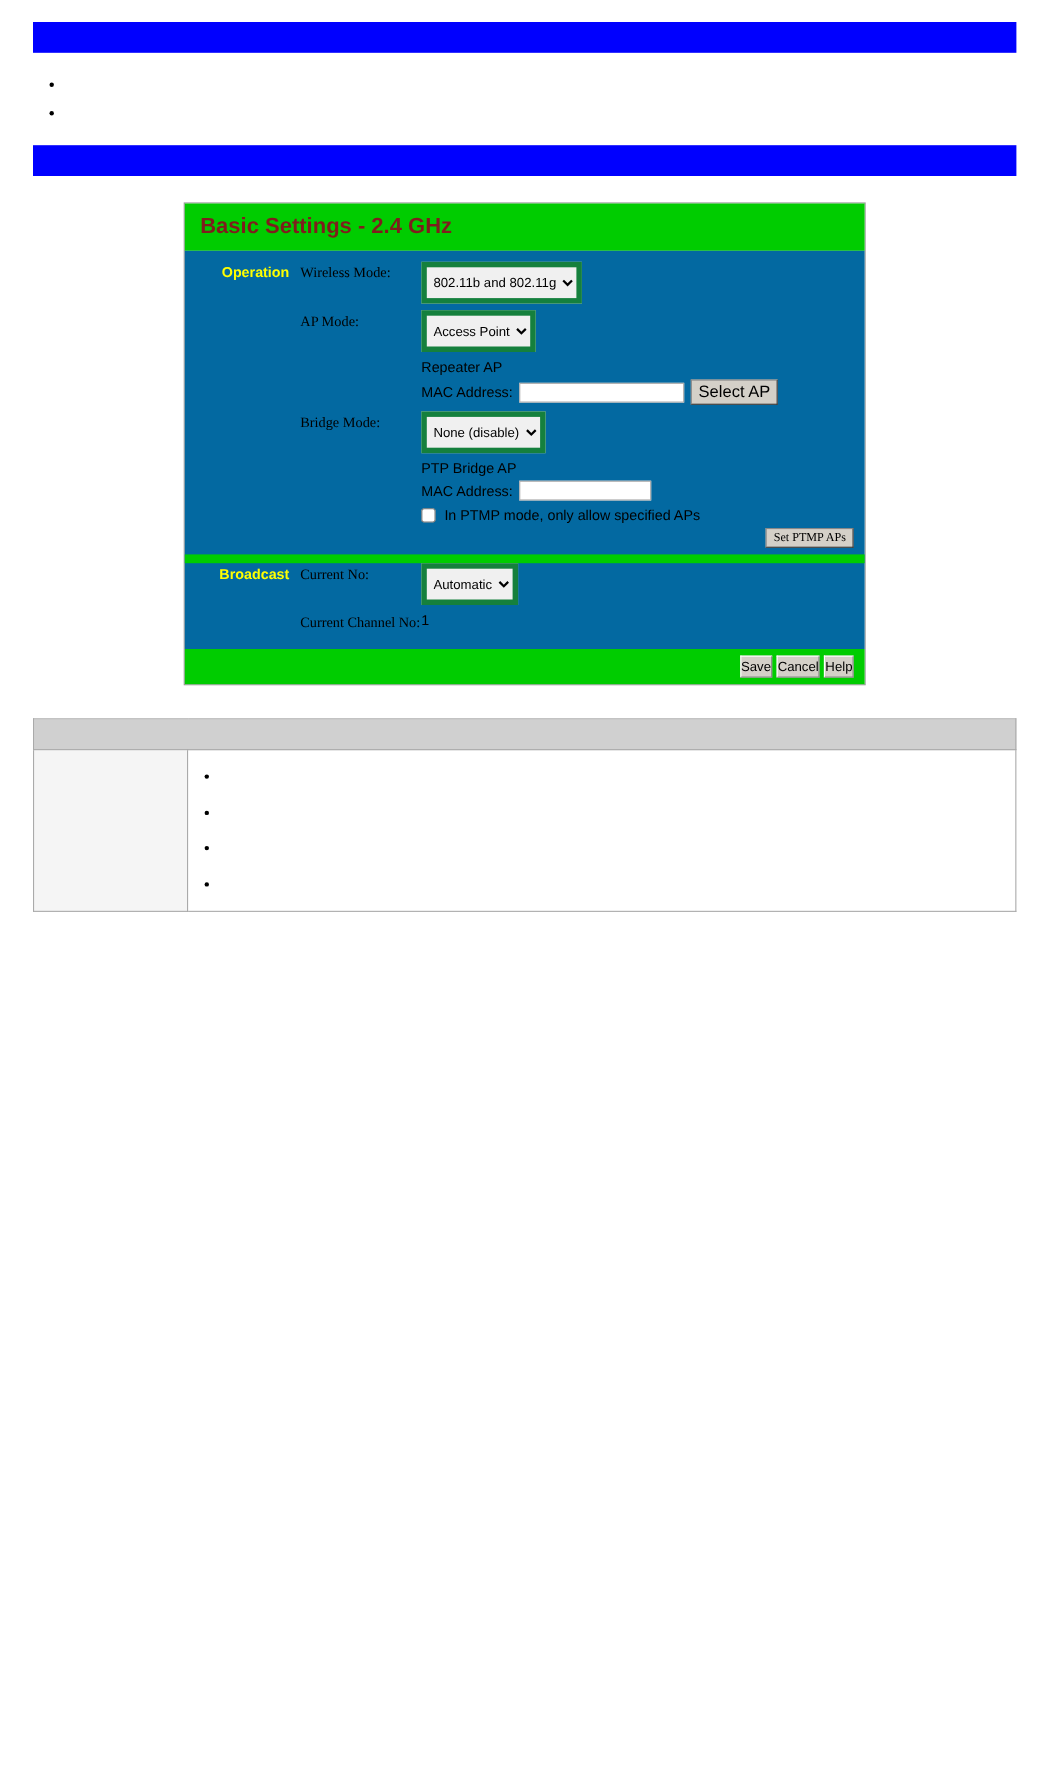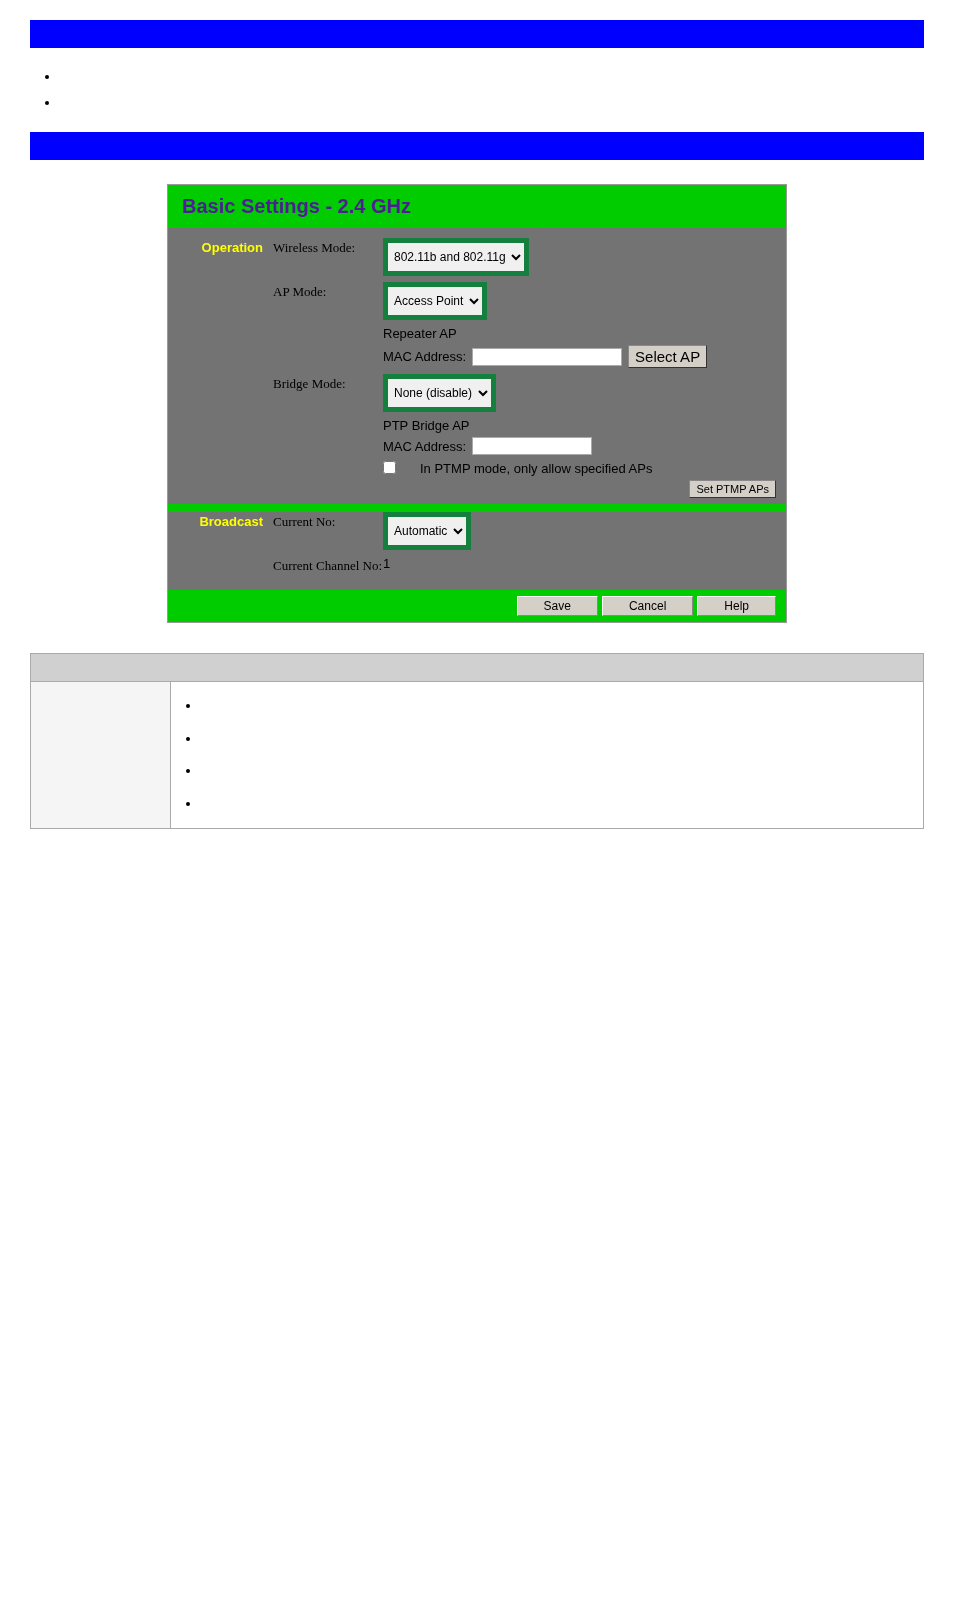--- a/index.html
+++ b/index.html
@@ -42,25 +42,25 @@
       width: 620px;
       margin: 0 auto 30px auto;
       background: #ffffff;
     }
 
     .settings-title {
       background: #00cc00;
       padding: 10px 14px;
       font-size: 20px;
       font-weight: bold;
-      color: #4c1d95;
+      color: #7f1d1d;
     }
 
     .settings-body {
-      background: #737373;
+      background: #0369a1;
       padding: 10px 0 10px 0;
     }
 
     .settings-row {
       display: flex;
       flex-direction: row;
       margin-bottom: 6px;
       align-items: flex-start;
       padding: 0 10px;
     }
@@ -118,21 +118,21 @@
     input[type="checkbox"] {
       margin-right: 4px;
       cursor: pointer;
     }
 
     .btn {
       background: #d4d0c8;
       border: 1px solid #888;
       border-top-color: #fff;
       border-left-color: #fff;
-      padding: 2px 26px;
+      padding: 2px 0;
       font-size: 12px;
       cursor: pointer;
       color: #000;
     }
 
     .select-ap-btn {
       background: #d4d0c8;
       border: 1px outset #888;
       padding: 2px 6px;
       font-size: 15px;
@@ -141,20 +141,21 @@
     }
 
     .set-ptmp-btn {
       background: #d4d0c8;
       border: 1px outset #888;
       padding: 2px 6px;
       font-size: 11px;
       cursor: pointer;
       color: #000;
       align-self: flex-end;
+      font-family: Liberation Serif, serif;
     }
 
     .settings-footer {
       background: #00cc00;
       display: flex;
       justify-content: flex-end;
       padding: 6px 10px;
       gap: 4px;
     }
 
@@ -195,22 +196,22 @@
     }
 
     .info-table ul {
       list-style: disc;
       margin-left: 20px;
       line-height: 2.5;
     }
 
     .ptmp-checkbox-row {
       display: flex;
-      align-items: flex-start;
-      gap: 20px;
+      align-items: center;
+      gap: 4px;
     }
 
     .ptmp-btn-row {
       display: flex;
       justify-content: flex-end;
     }
 
     .no-section-label {
       width: 95px;
       flex-shrink: 0;

